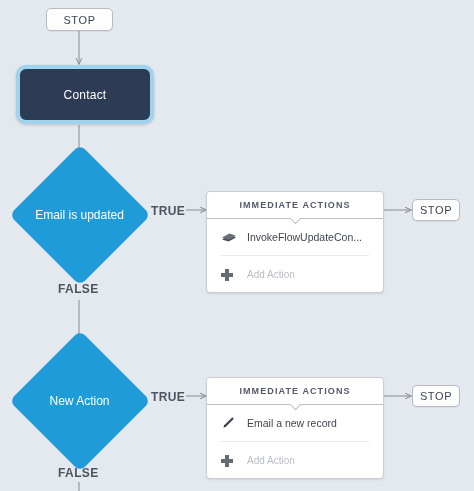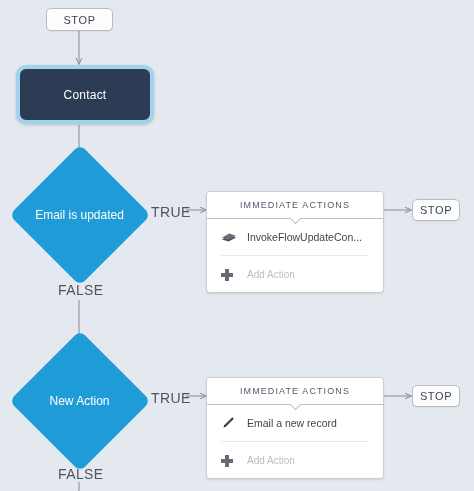--- a/index.html
+++ b/index.html
@@ -89,20 +89,21 @@
   }
   .panel-header {
     height: 26px;
     border-bottom: 1px solid #b9bfc8;
     background: #ffffff;
     display: flex;
     align-items: center;
     justify-content: center;
     position: relative;
     border-radius: 4px 4px 0 0;
+    font-weight: bold;
   }
   .panel-header .title {
     font-size: 9px;
     letter-spacing: 1.1px;
     color: #54596b;
   }
   .panel-notch {
     position: absolute;
     left: 50%;
     margin-left: -6px;
@@ -159,24 +160,25 @@
     content: "";
     position: absolute;
     background: #656b74;
   }
   .plus-icon::before { left: 4px; top: 0;   width: 4px;  height: 12px; }
   .plus-icon::after  { left: 0;   top: 4px; width: 12px; height: 4px;  }
 
   
   .conn-label {
     position: absolute;
-    font-size: 14px;
+    font-size: 12px;
     color: #4e545e;
     letter-spacing: 0.4px;
     white-space: nowrap;
+    font-weight: bold;
   }
 
   
   #connectors {
     position: absolute;
     left: 0; top: 0;
     width: 474px; height: 491px;
     pointer-events: none;
   }
 </style>

